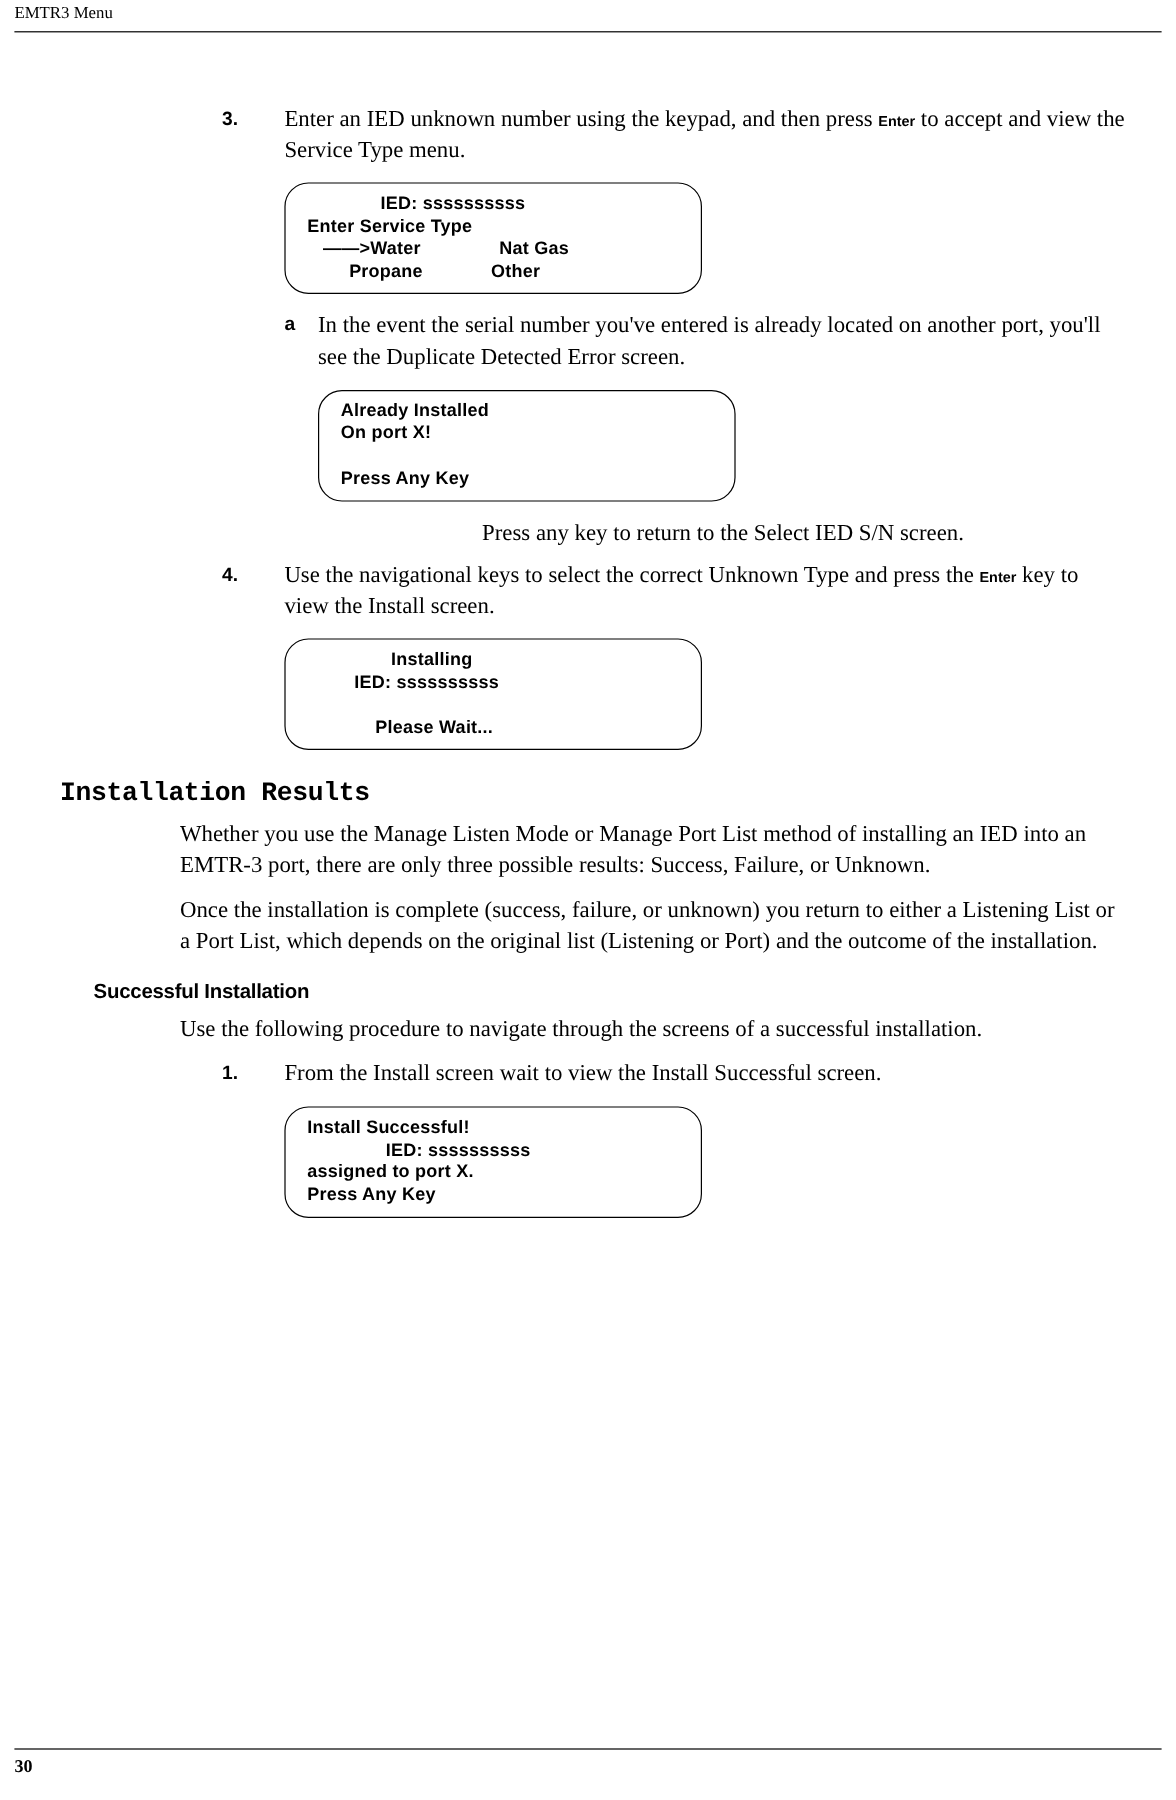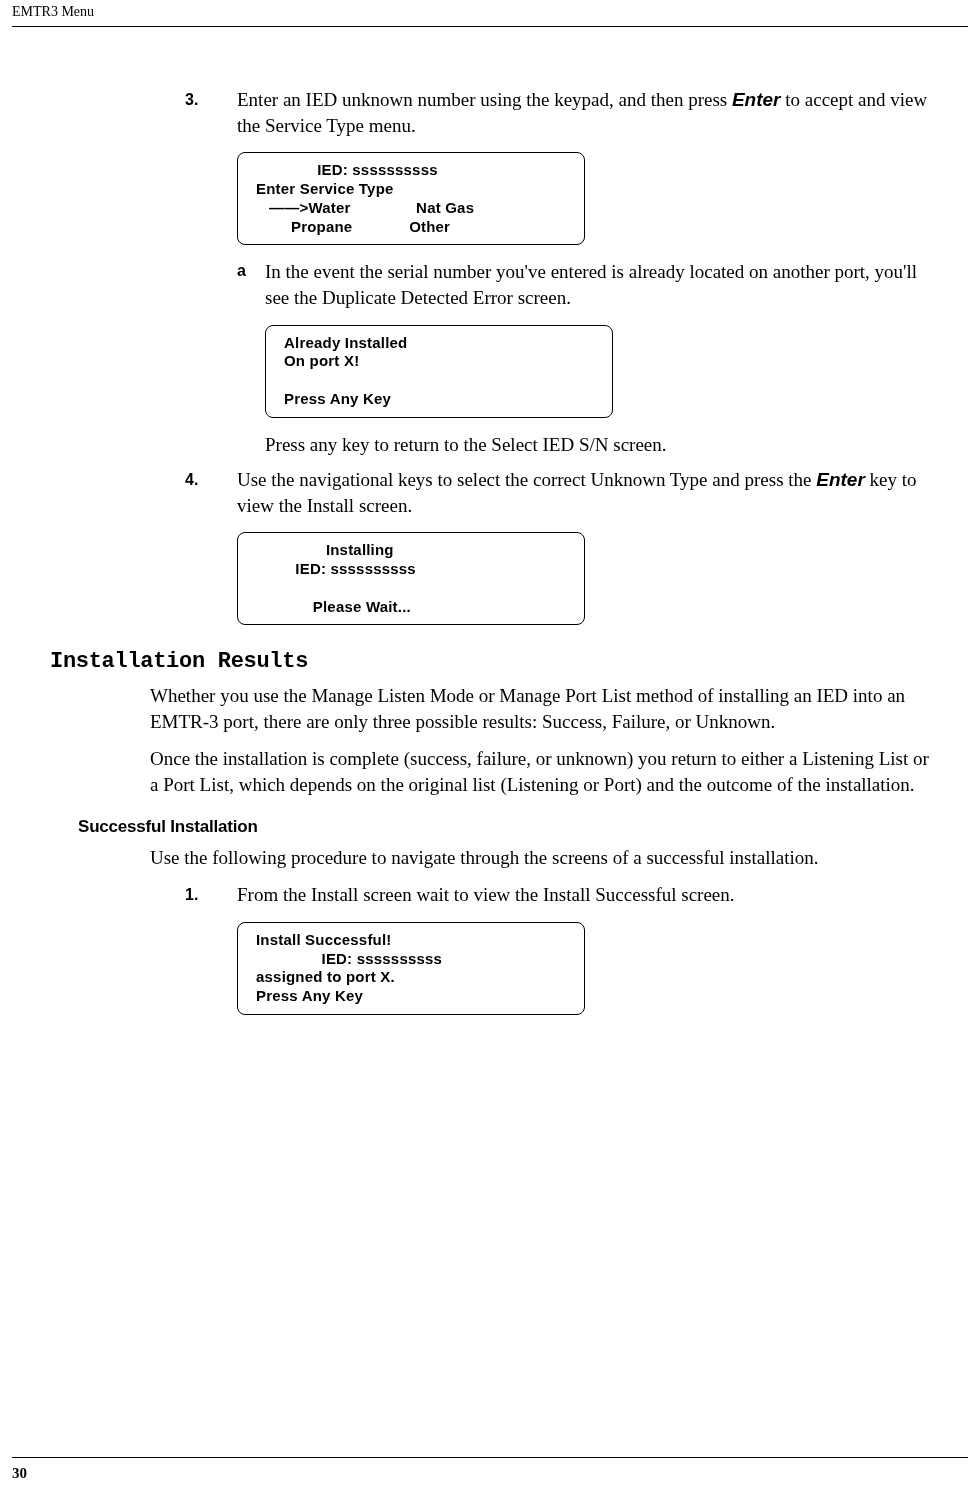--- a/index.html
+++ b/index.html
@@ -43,41 +43,40 @@
     padding-right: 12px;
     box-sizing: content-box;
     line-height: 1.6;
   }
   .ol-body {
     flex: 1;
   }
   .bold-sans {
     font-family: Arial, Helvetica, sans-serif;
     font-weight: bold;
-    font-size: 19px;
-    font-style: italic;
+    font-size: 12px;
   }
   .sub-item {
     display: flex;
     margin-top: 12px;
     margin-bottom: 6px;
   }
   .sub-letter {
     font-family: Arial, Helvetica, sans-serif;
     font-weight: bold;
     font-size: 16px;
     min-width: 28px;
     line-height: 1.5;
   }
   .sub-body {
     flex: 1;
   }
   .screen-box {
     border: 1.5px solid #000;
-    border-radius: 8px;
+    border-radius: 20px;
     padding: 8px 18px;
     font-family: "Comic Sans MS", "Marker Felt", cursive, sans-serif;
     font-size: 15px;
     font-weight: bold;
     line-height: 1.25;
     width: 310px;
     margin-top: 14px;
     margin-bottom: 14px;
     white-space: pre;
     letter-spacing: 0.2px;
@@ -101,20 +100,21 @@
     font-size: 17px;
     margin: 18px 0 6px 38px;
     letter-spacing: -0.2px;
   }
   .para {
     margin: 6px 0 12px 110px;
   }
   .after-sub-text {
     margin-left: 225px;
     margin-bottom: 10px;
+    text-align: center;
   }
   .footer {
     position: absolute;
     bottom: 18px;
     left: 12px;
     right: 12px;
   }
   .footer-line {
     border-top: 1px solid #000;
     margin-bottom: 7px;

